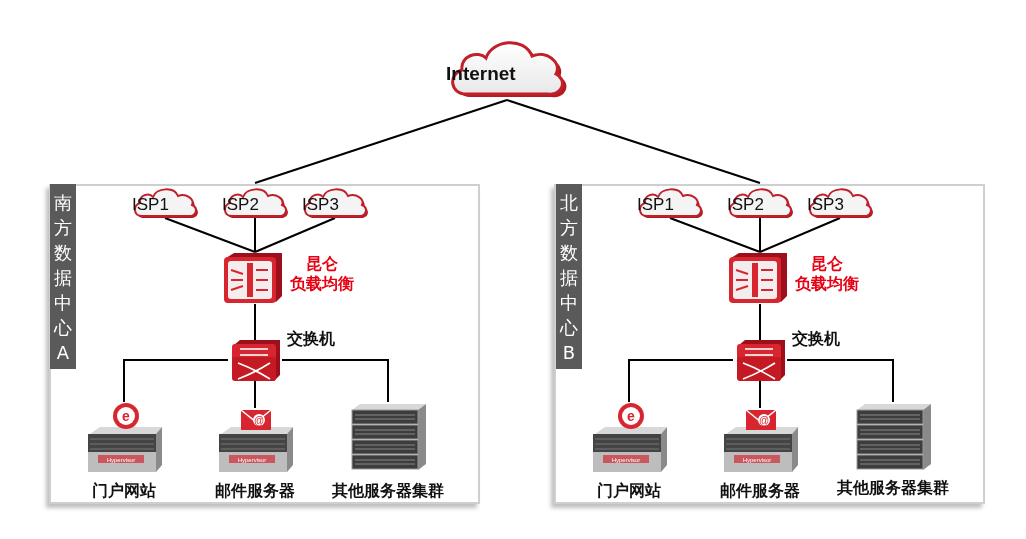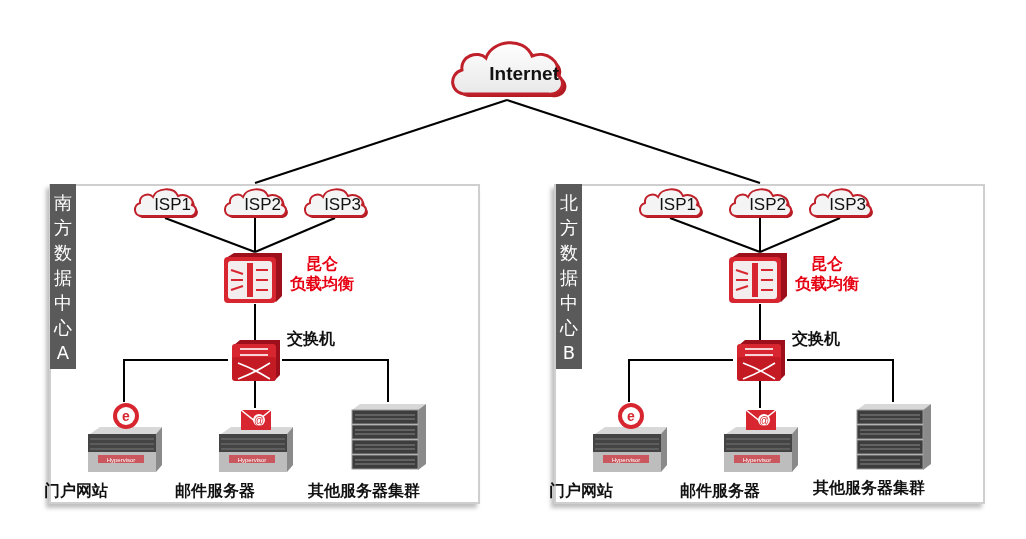--- a/index.html
+++ b/index.html
@@ -12,26 +12,26 @@
     #frame-a { left: 49px; }
     #frame-b { left: 554px; }
     .side-label { position: absolute; top: 184px; width: 26px; height: 185px;
                   background: #5a5a5a; color: #ffffff; z-index: 3;
                   display: flex; flex-direction: column; align-items: center; justify-content: flex-start;
                   padding-top: 6px; box-sizing: border-box; }
     #side-a { left: 50px; }
     #side-b { left: 556px; }
     .side-label span { font-size: 18px; line-height: 25px; display: block; }
     .node { position: absolute; z-index: 4; }
-    .cloud-label { position: absolute; left: 0; right: 9px; text-align: right;
+    .cloud-label { position: absolute; left: 0; right: 9px; text-align: left;
                    font-family: "Liberation Sans", sans-serif; color: #111; }
     .txt { position: absolute; z-index: 5; white-space: nowrap; }
     .lb-label { color: #e60012; font-size: 16px; font-weight: bold; line-height: 20px; text-align: center; }
     .sw-label { color: #111; font-size: 16px; font-weight: bold; }
-    .srv-label { color: #111; font-size: 16px; font-weight: bold; }
+    .srv-label { color: #111; font-size: 16px; font-weight: bold; text-align: center; }
   </style>
 </head>
 <body>
 
 <svg id="links" xmlns="http://www.w3.org/2000/svg" width="1026" height="539">
   <g stroke="#000" stroke-width="2" fill="none">
     <line x1="507" y1="100" x2="255" y2="183"></line>
     <line x1="507" y1="100" x2="760" y2="183"></line>
   </g>
 <g stroke="#000" stroke-width="2" fill="none">

